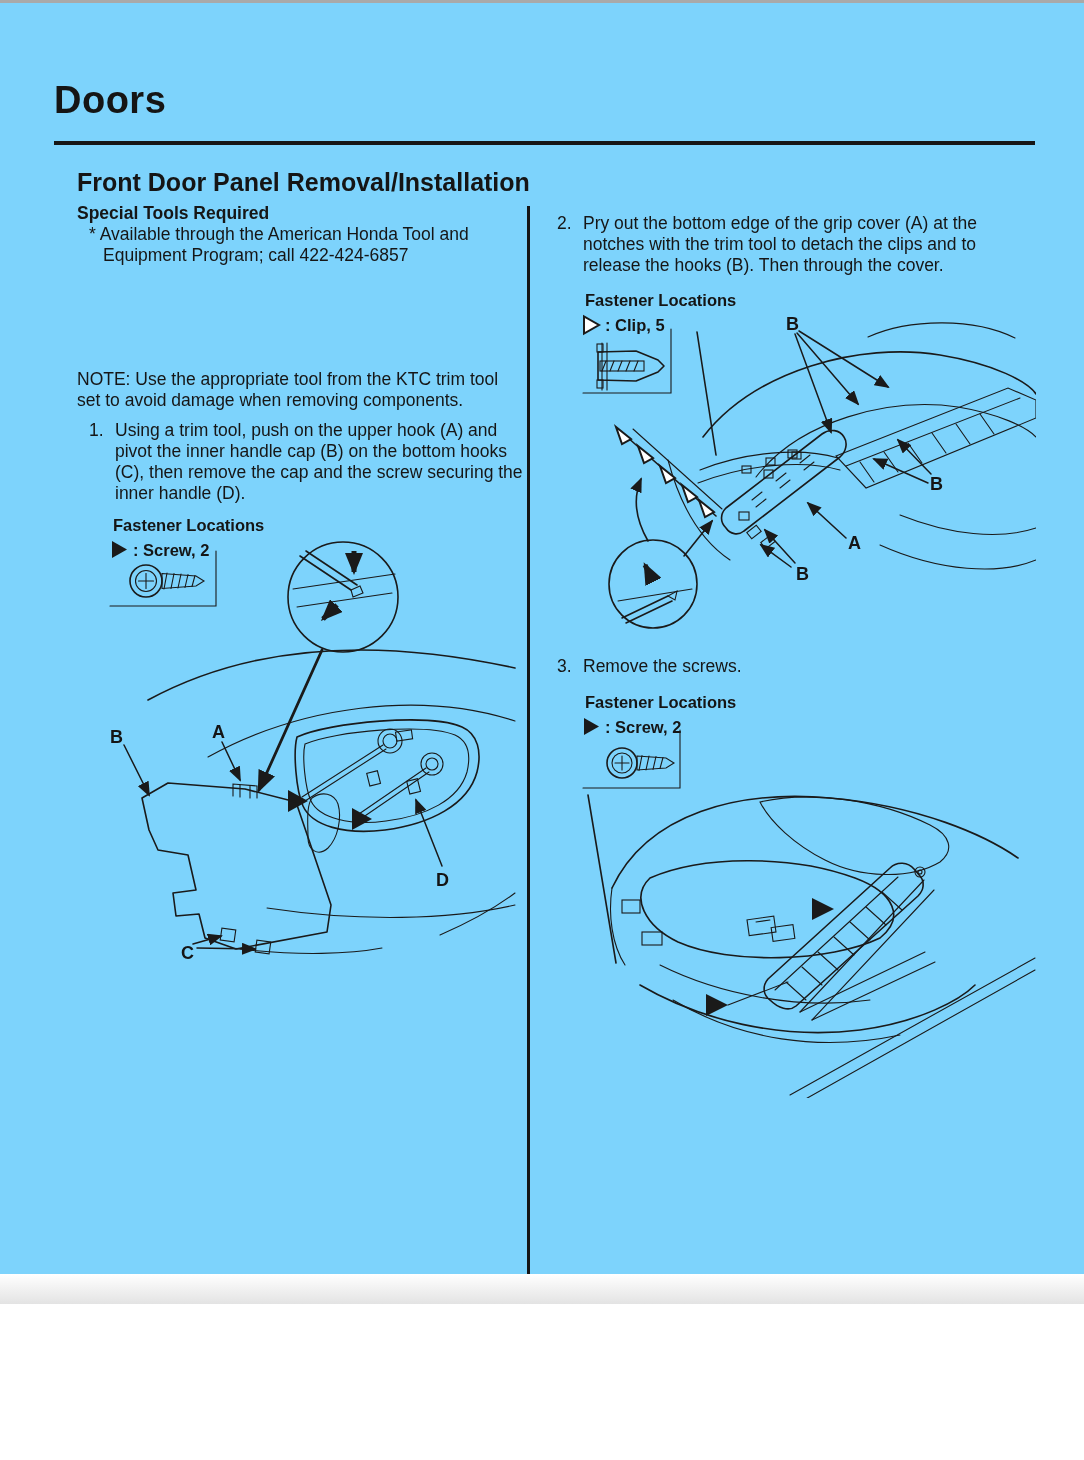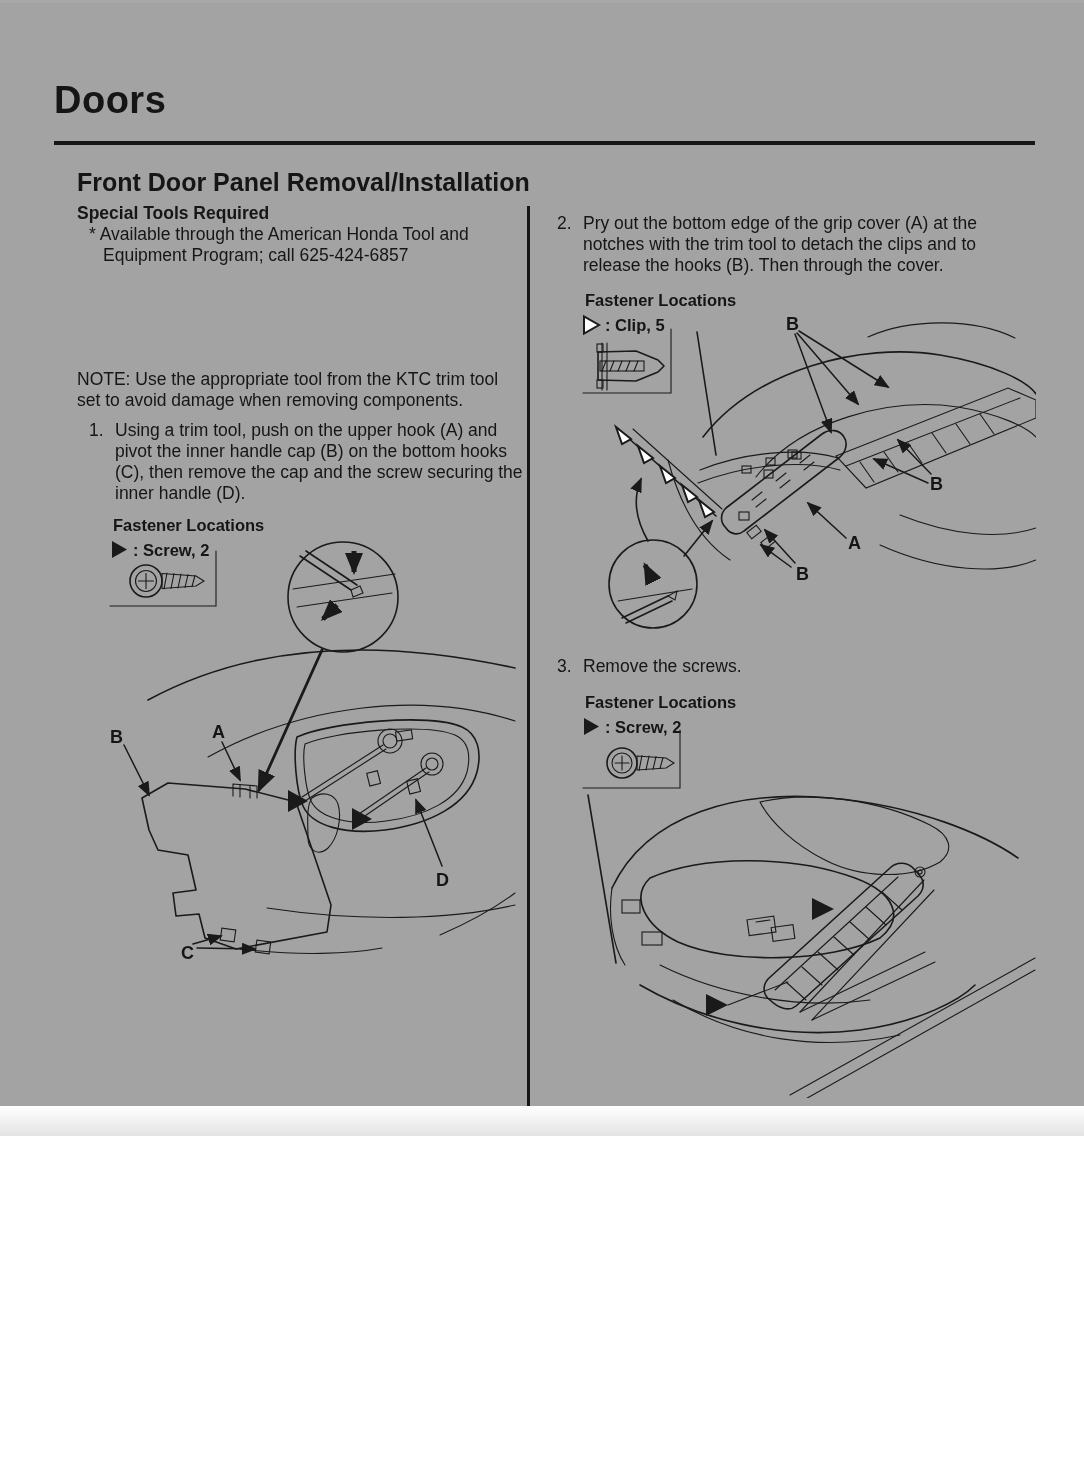--- a/index.html
+++ b/index.html
@@ -1,17 +1,17 @@
 <!DOCTYPE html>
 <html style="--highlight-yellow: #e8e444;"><head>
 <meta charset="utf-8">
 <style>
   html,body{margin:0;padding:0;background:#fff;}
   .page{
-    position:relative;width:1084px;height:1136px;background:#a3a3a3;
+    position:relative;width:1084px;height:1304px;background:#7dd3fc;
     font-family:"Liberation Sans",sans-serif;color:#151515;overflow:hidden;
   }
   .top-edge{position:absolute;left:0;top:0;width:1084px;height:3px;background:#a9a9a9;}
   .bottom-fade{position:absolute;left:0;bottom:0;width:1084px;height:30px;
     background:linear-gradient(#ffffff,#e3e3e3);}
   .h1{position:absolute;left:54px;top:79px;font-size:38px;font-weight:700;letter-spacing:.5px;}
   .rule{position:absolute;left:54px;top:141px;width:981px;height:4px;background:#161616;}
   .h2{position:absolute;left:77px;top:168px;font-size:25px;font-weight:700;}
   .col-divider{position:absolute;left:527px;top:206px;width:3px;height:1136px;background:#161616;}
   .body-txt{font-size:17.5px;line-height:21px;color:#161616;}
@@ -52,21 +52,21 @@
 <div class="page">
   <div class="top-edge"></div>
 
   <div class="h1">Doors</div>
   <div class="rule"></div>
   <div class="h2">Front Door Panel Removal/Installation</div>
   <div class="col-divider"></div>
 
   <div class="special-tools body-txt">
     <div class="bold">Special Tools Required</div>
-    <div class="footnote">* Available through the American Honda Tool and Equipment Program; call 625-424-6857</div>
+    <div class="footnote">* Available through the American Honda Tool and Equipment Program; call 422-424-6857</div>
   </div>
 
   <div class="note body-txt">NOTE: Use the appropriate tool from the KTC trim tool set to avoid damage when removing components.</div>
 
   <div class="step step1 body-txt">
     <span class="step-num">1.</span>
     <span>Using a trim tool, push on the upper hook (A) and pivot the inner handle cap (B) on the bottom hooks (C), then remove the cap and the screw securing the inner handle (D).</span>
   </div>
 
   <svg class="illus" style="left:80px;top:505px" width="440" height="495" viewBox="80 505 440 495">

